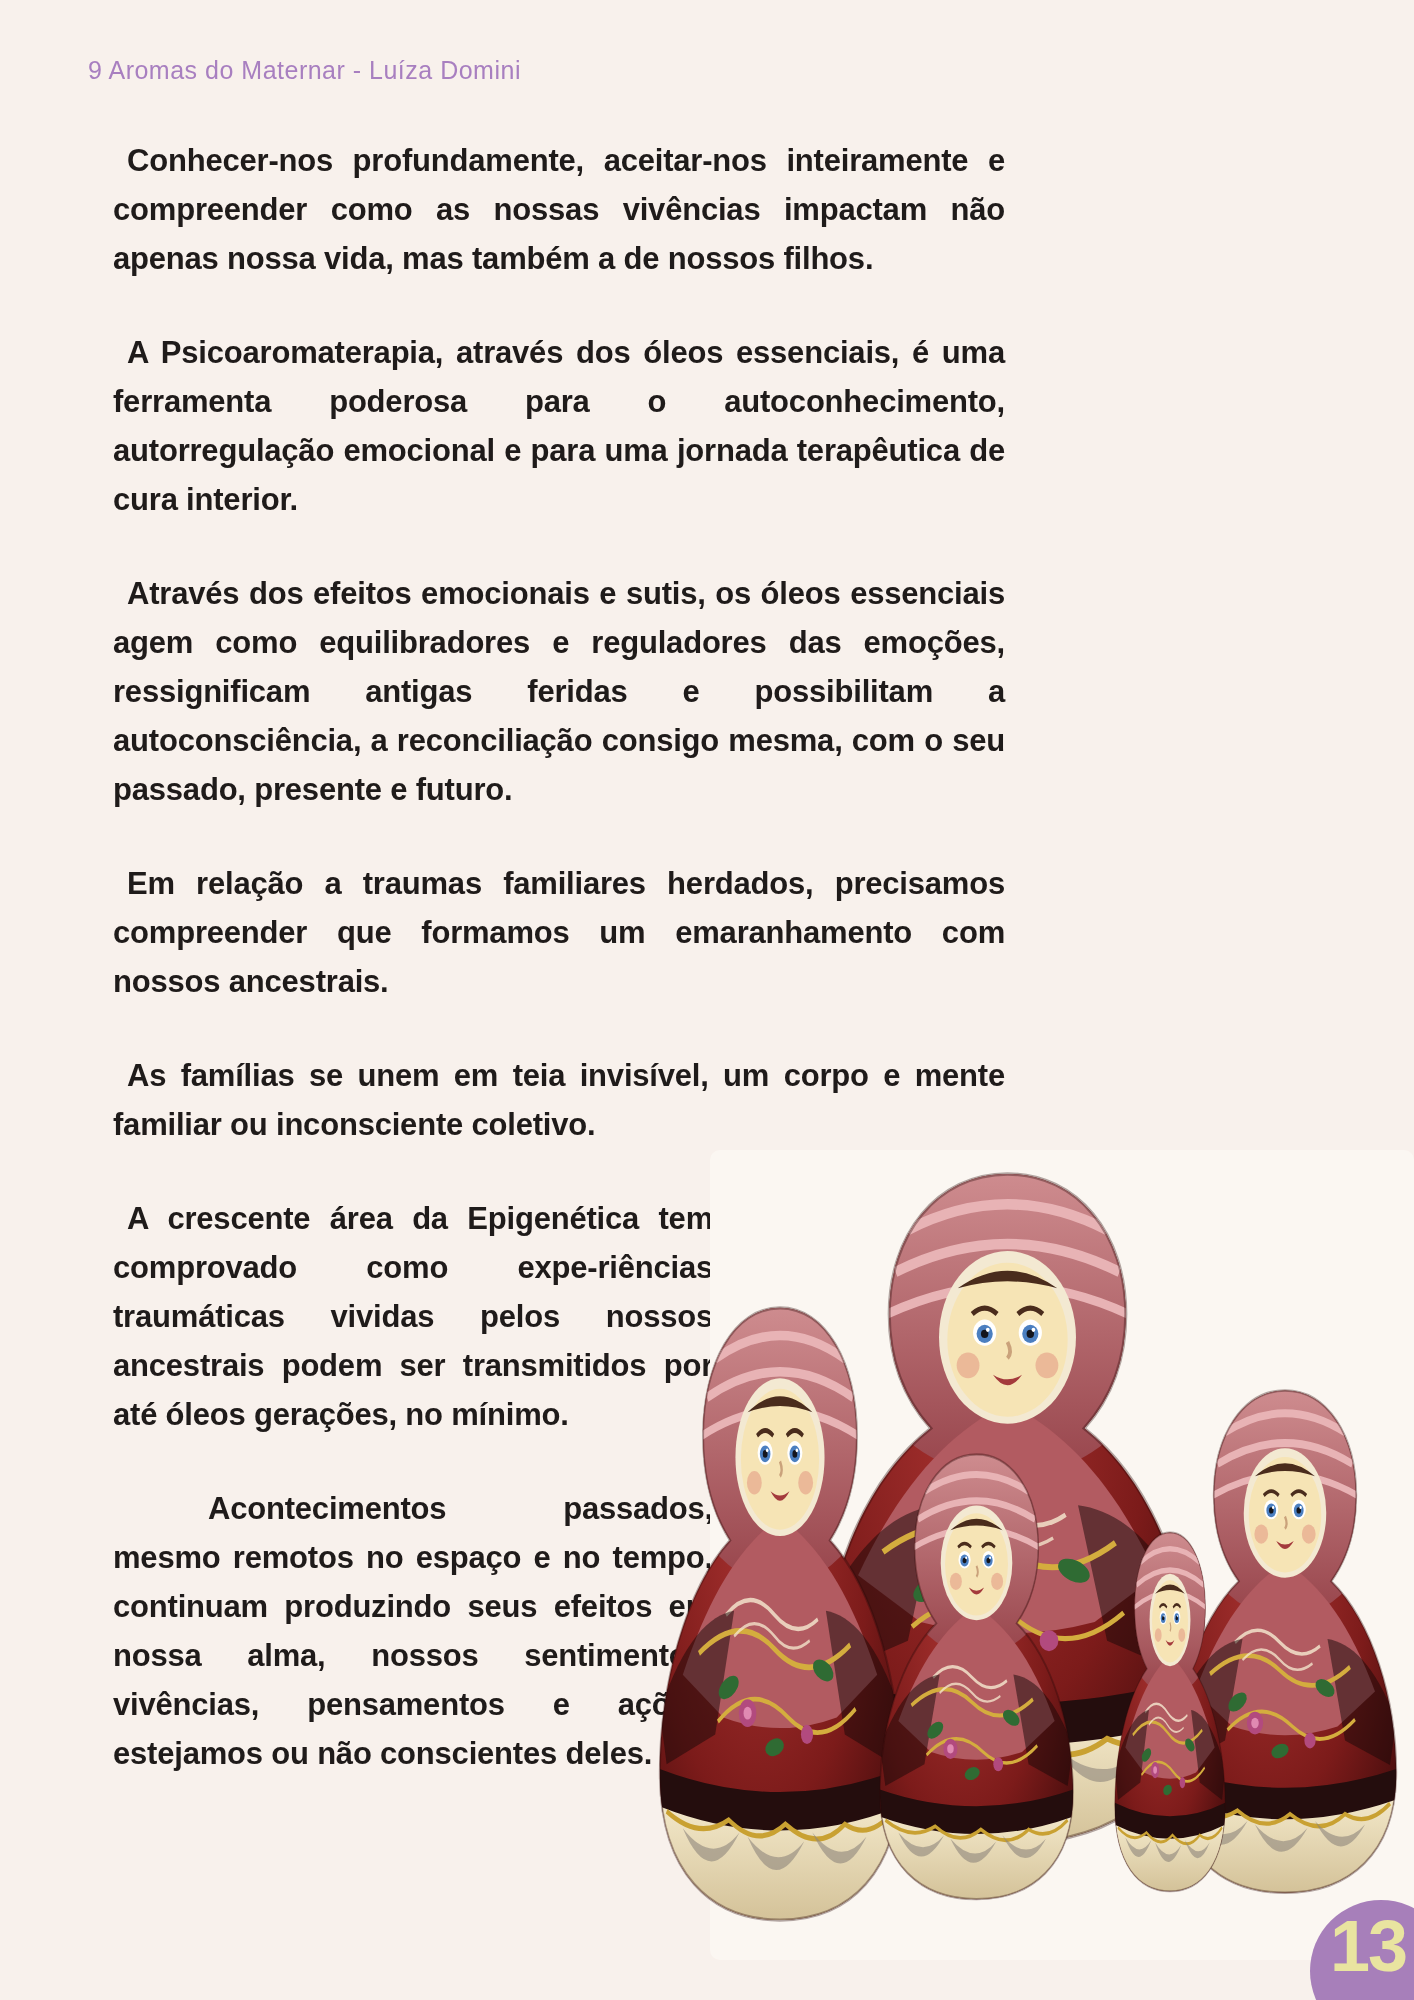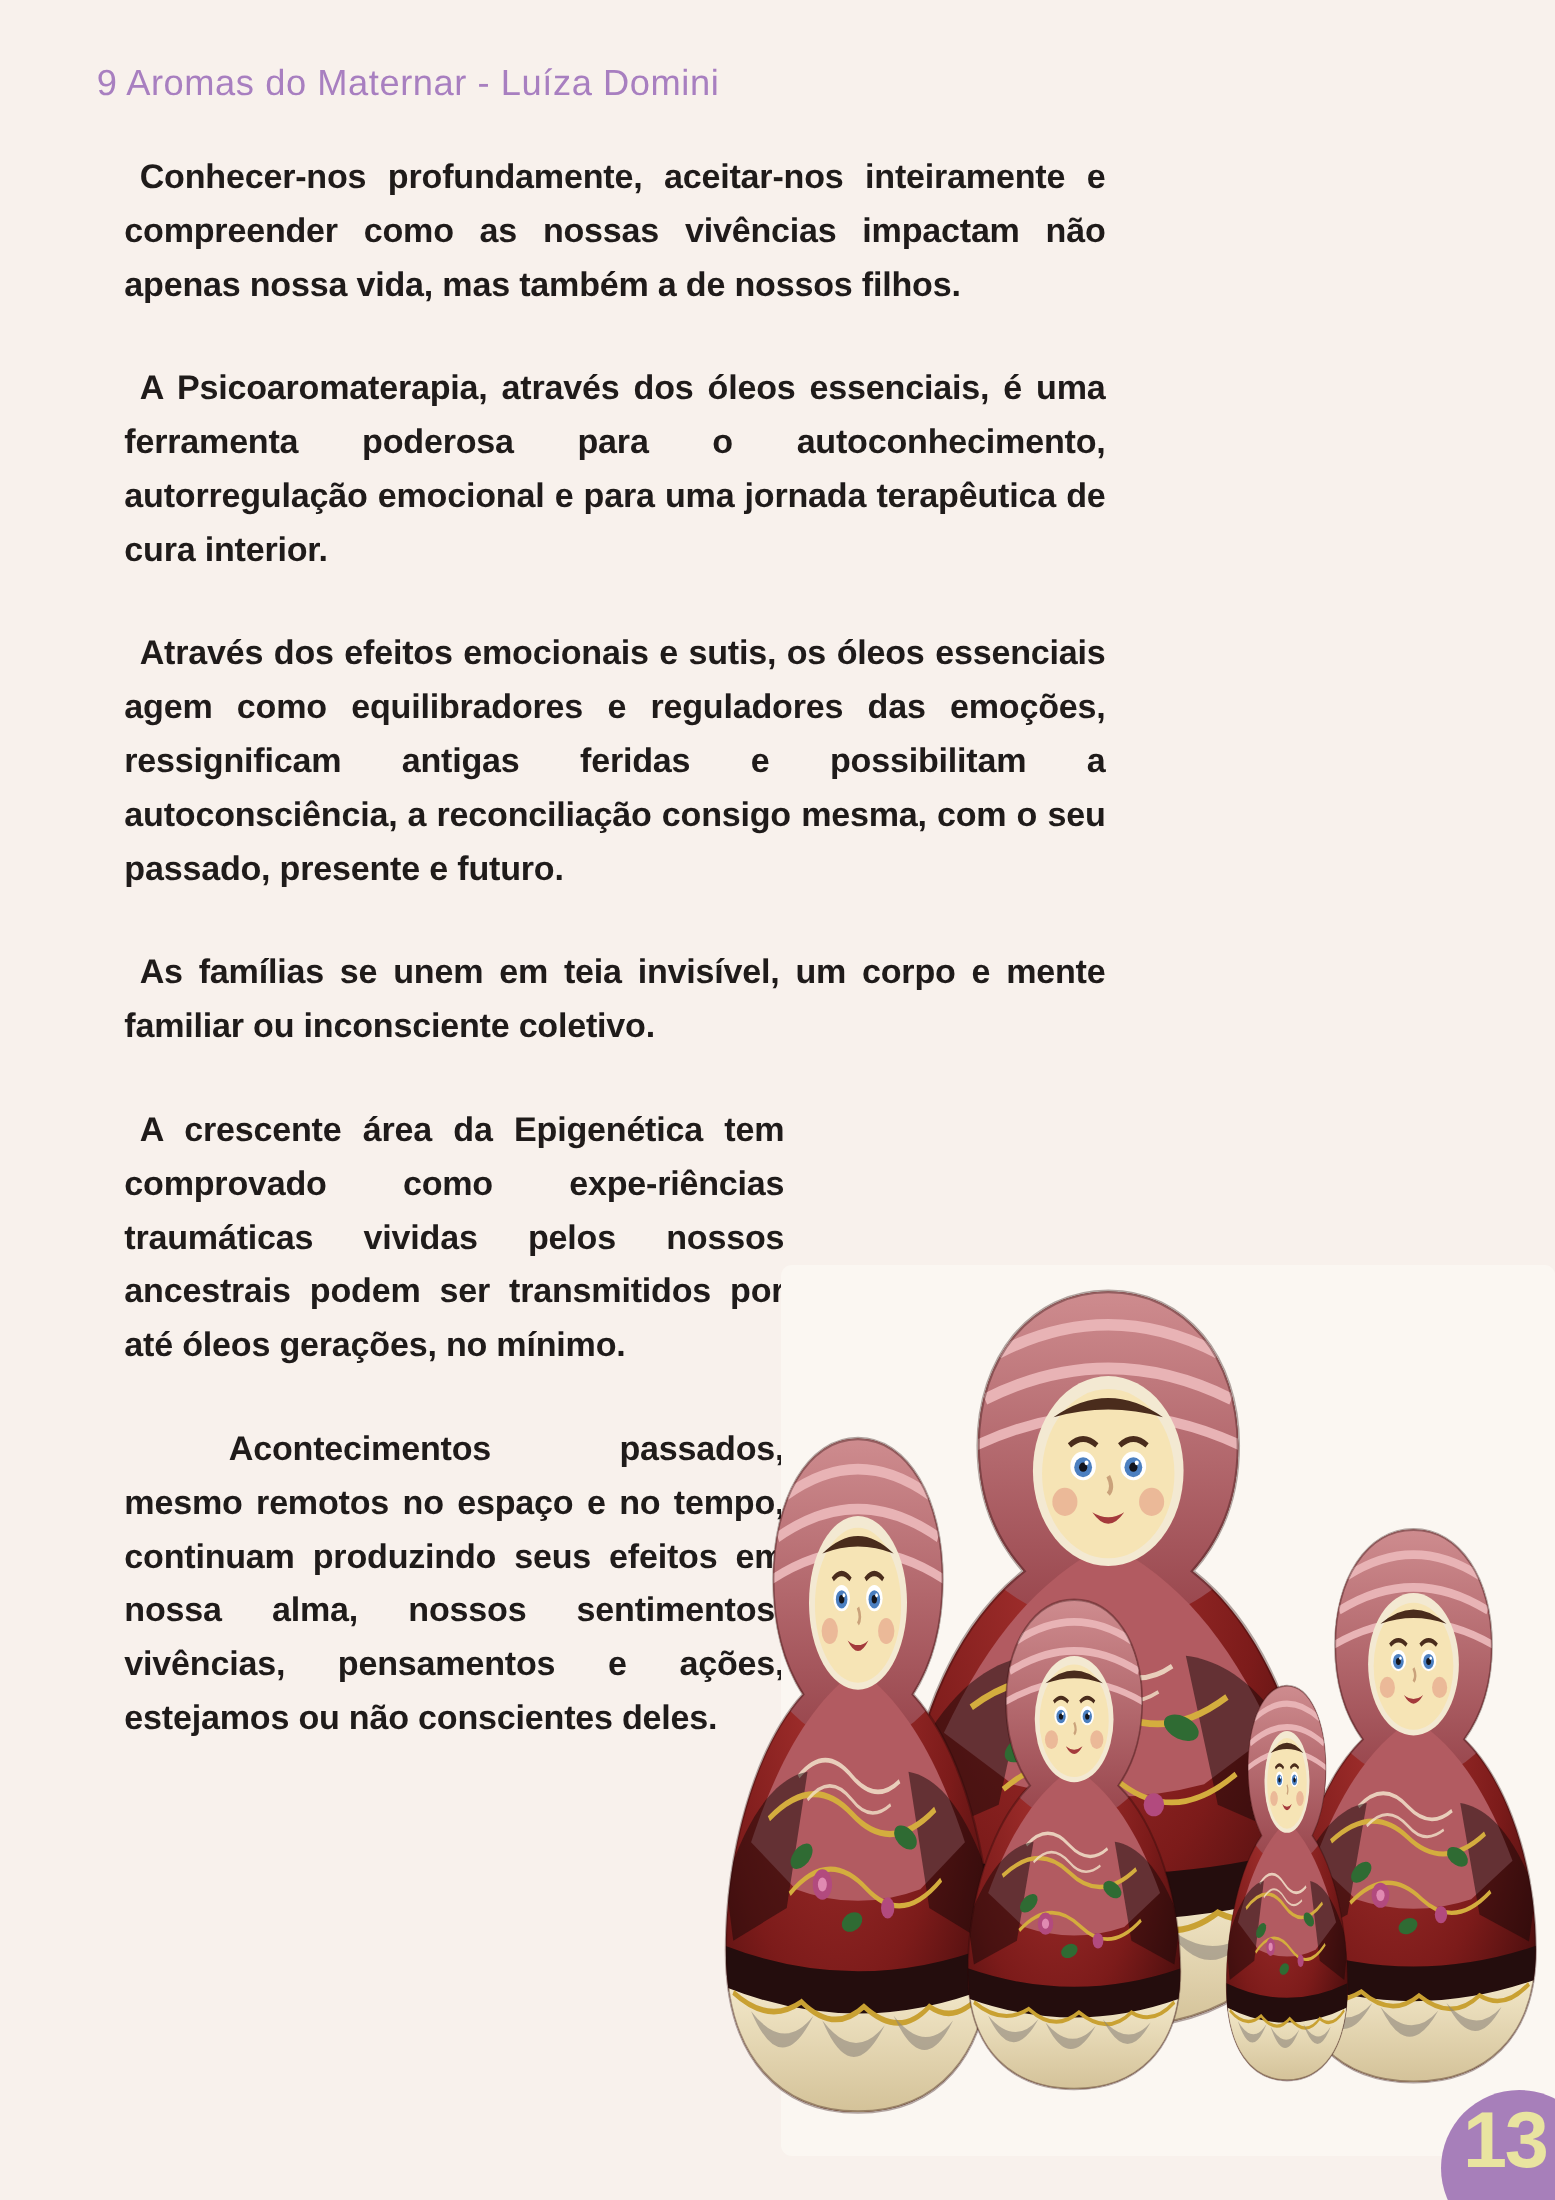--- a/index.html
+++ b/index.html
@@ -5,21 +5,21 @@
   html,body{margin:0;padding:0;}
   body{
     width:1414px;height:2000px;
     background:#f8f1ec;
     position:relative;
     overflow:hidden;
     font-family:"Liberation Sans","DejaVu Sans",sans-serif;
   }
   .header{
     position:absolute;left:88px;top:56px;
-    font-size:33px;font-weight:400;letter-spacing:.5px;
+    font-size:25px;font-weight:400;letter-spacing:.5px;
     color:#a87fc0;
   }
   .text-block{
     position:absolute;left:113px;top:136px;width:892px;
     color:#1f1b1a;
   }
   .text-block p{
     margin:0 0 45px 0;
     font-size:31px;font-weight:700;line-height:49px;
     text-align:justify;text-indent:14px;
@@ -44,20 +44,21 @@
 </style>
 </head>
 <body>
 
 <div class="header">9 Aromas do Maternar - Luíza Domini</div>
 
 <div class="text-block">
   <p>Conhecer-nos profundamente, aceitar-nos inteiramente e compreender como as nossas vivências impactam não apenas nossa vida, mas também a de nossos filhos.</p>
   <p>A Psicoaromaterapia, através dos óleos essenciais, é uma ferramenta poderosa para o autoconhecimento, autorregulação emocional e para uma jornada terapêutica de cura interior.</p>
   <p>Através dos efeitos emocionais e sutis, os óleos essenciais agem como equilibradores e reguladores das emoções, ressignificam antigas feridas e possibilitam a autoconsciência, a reconciliação consigo mesma, com o seu passado, presente e futuro.</p>
+  <p>Em relação a traumas familiares herdados, precisamos compreender que formamos um emaranhamento com nossos ancestrais.</p>
   <p>As famílias se unem em teia invisível, um corpo e mente familiar ou inconsciente coletivo.</p>
   <p class="narrow">A crescente área da Epigenética tem comprovado como expe-riências traumáticas vividas pelos nossos ancestrais podem ser transmitidos por até óleos gerações, no mínimo.</p>
   <p class="narrow big-indent">Acontecimentos passados, mesmo remotos no espaço e no tempo, continuam produzindo seus efeitos em nossa alma, nossos sentimentos, vivências, pensamentos e ações, estejamos ou não conscientes deles.</p>
 </div>
 
 <svg class="dolls" viewBox="0 0 784 810" xmlns="http://www.w3.org/2000/svg">
   <defs>
     <path id="dollSil" d="M100,6 C134,6 157,32 157,66 C157,90 147,105 137,115 C170,138 189,183 189,224 C189,271 151,293 100,293 C49,293 11,271 11,224 C11,183 30,138 63,115 C53,105 43,90 43,66 C43,32 66,6 100,6 Z"></path>
     <clipPath id="dollClip">
         <use href="#dollSil"></use>

